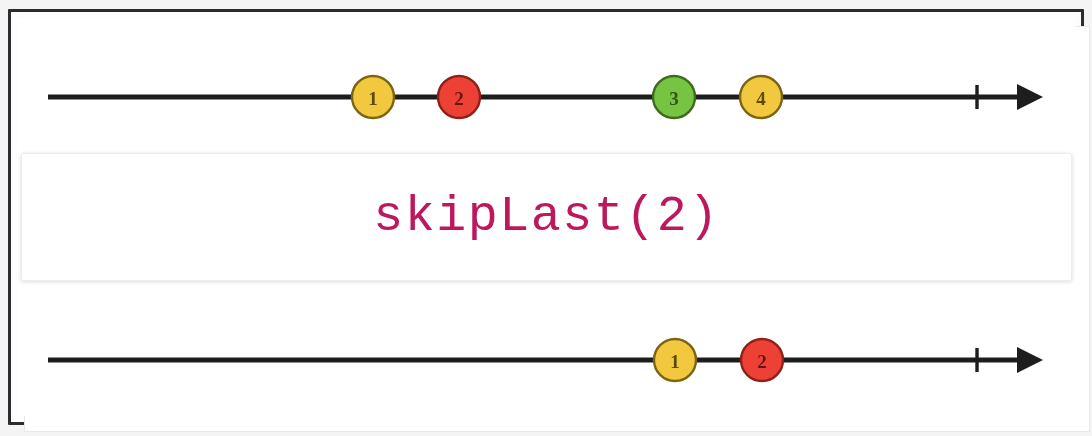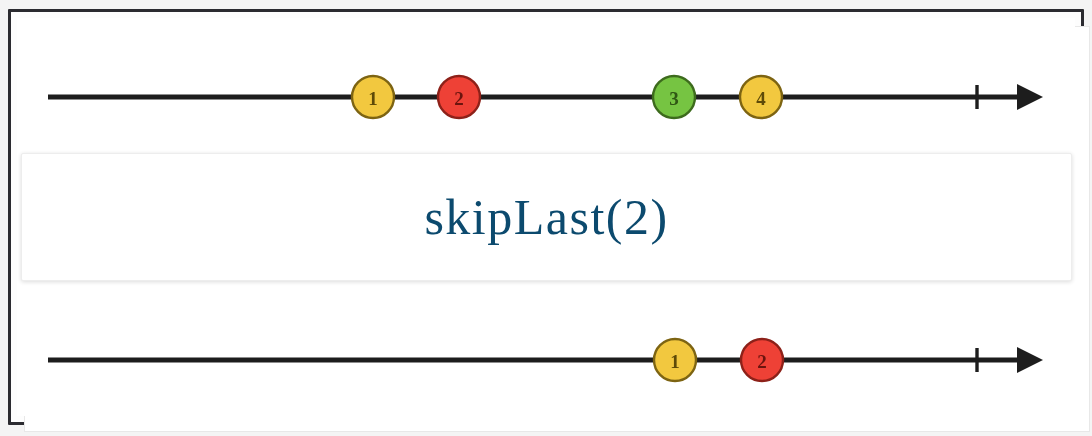--- a/index.html
+++ b/index.html
@@ -80,25 +80,25 @@
     box-sizing: border-box;
     background: #ffffff;
     border: 1px solid #ededed;
     border-radius: 2px;
     box-shadow: 0 1px 4px rgba(0,0,0,0.14), 0 0 0 1px rgba(255,255,255,0.6);
     display: flex;
     align-items: center;
     justify-content: center;
   }
   .operator-label {
-    font-family: Liberation Serif, serif;
+    font-family: Liberation Mono, monospace;
     font-size: 50px;
     font-weight: 400;
     letter-spacing: 1.5px;
-    color: #0c4a6e;
+    color: #be185d;
     line-height: 1;
     white-space: pre;
     user-select: none;
   }
 
   .marble-label {
     font-family: "Liberation Serif", "DejaVu Serif", serif;
     font-size: 19px;
     font-weight: 700;
     text-anchor: middle;

